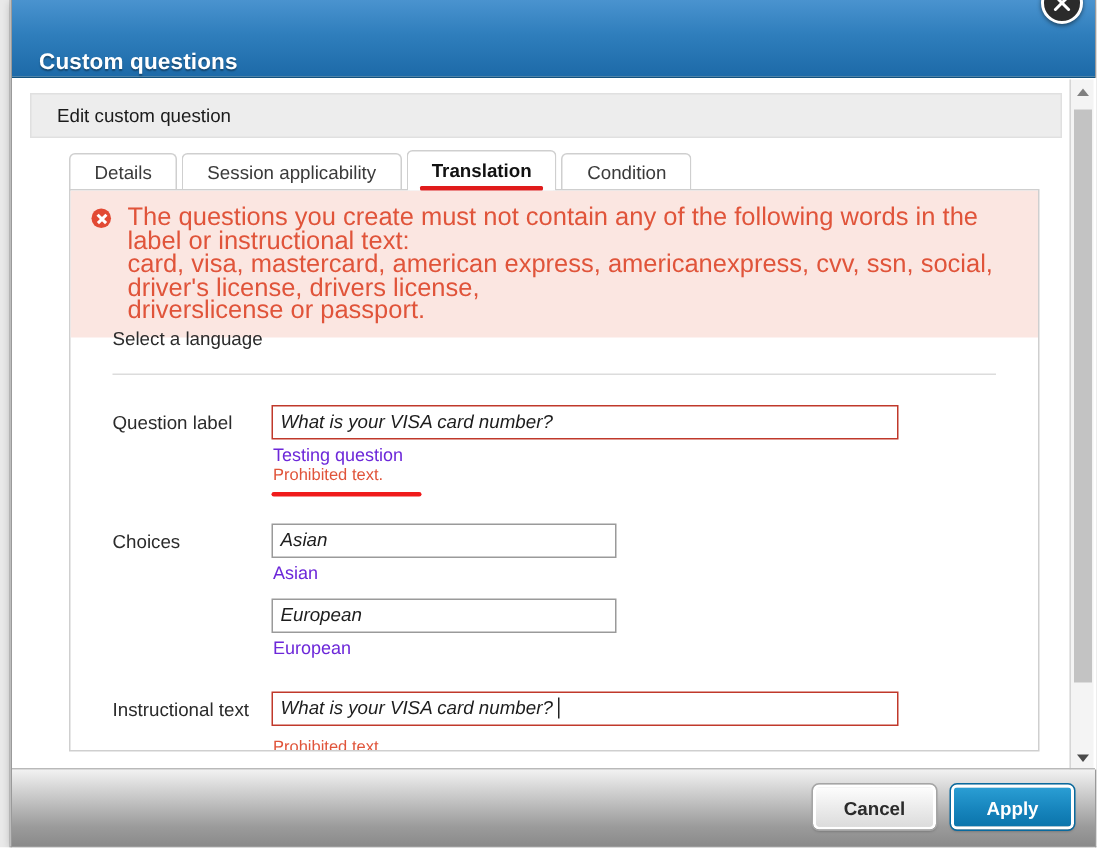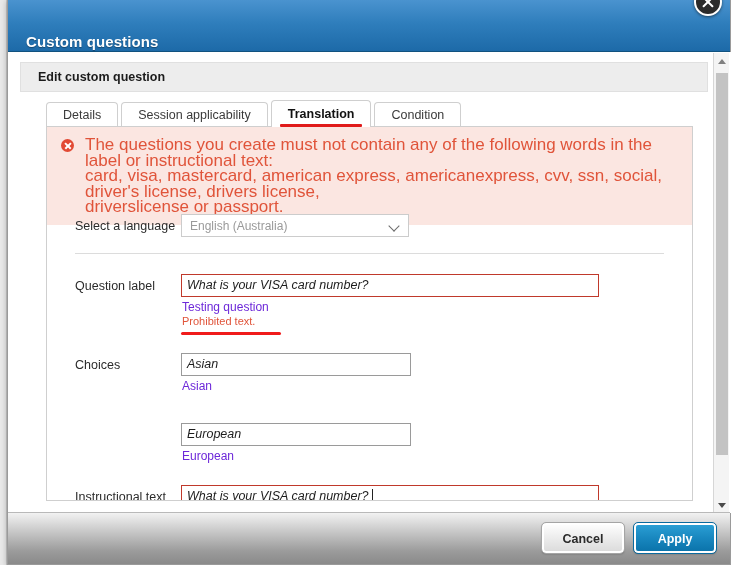--- a/index.html
+++ b/index.html
@@ -101,21 +101,21 @@
     width: 688px;
     height: 30px;
     background: #ededed;
     border: 1px solid #e0e0e0;
   }
   .section-header span {
     position: absolute;
     left: 17px;
     top: 7px;
     font-size: 12.5px;
-    font-weight: bold;
+    font-weight: normal;
     color: #1b1b1b;
   }
 
   
   .tabs {
     position: absolute;
     left: 38px;
     top: 48px;
     display: flex;
     align-items: flex-end;
@@ -315,21 +315,21 @@
     border-radius: 2px;
     margin-top: 5px;
     margin-left: 0px;
   }
   .annot.w1 { width: 100px; }
 
   .qlabel-row  { margin-top: 20px; }
   .choices-row { margin-top: 18px; justify-content: flex-end; }
   .instr-row   { margin-top: 22px; }
 
-  .choice-block + .choice-block { margin-top: 30px; }
+  .choice-block + .choice-block { margin-top: 10px; }
 
   
   .scrollbar {
     position: absolute;
     right: 1px;
     top: 53px;
     width: 16px;
     height: 460px;
     background: #f4f4f4;
     border-left: 1px solid #d6d6d6;
@@ -448,26 +448,20 @@
             <div>The questions you create must not contain any of the following words in the label or instructional text:</div>
             <div>card, visa, mastercard, american express, americanexpress, cvv, ssn, social, driver's license, drivers license,</div>
             <div>driverslicense or passport.</div>
           </div>
         </div>
 
         <div class="form">
 
           <div class="row lang-row">
             <div class="row-label">Select a language</div>
-            <div class="row-field">
-              <div class="select-box">
-                <div class="select-value">English (Australia)</div>
-                <div class="chev"></div>
-              </div>
-            </div>
           </div>
 
           <div class="divider"></div>
 
           <div class="row qlabel-row">
             <div class="row-label">Question label</div>
             <div class="row-field">
               <div class="txt err wide">What is your VISA card number?</div>
               <div class="helper">Testing question</div>
               <div class="err-text">Prohibited text.</div>

